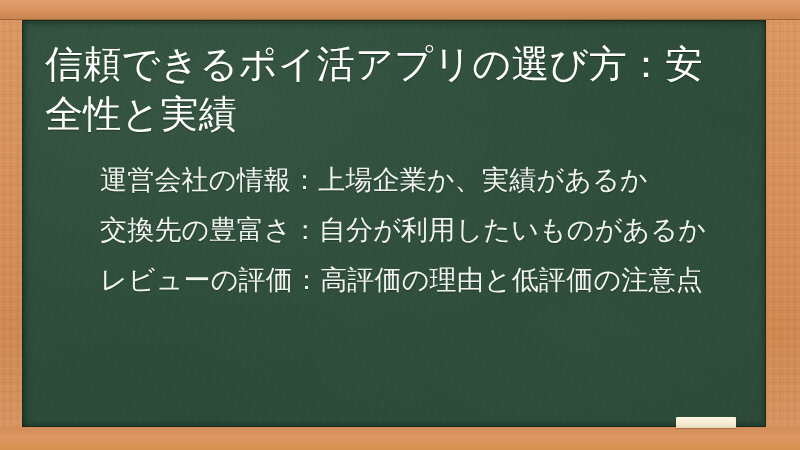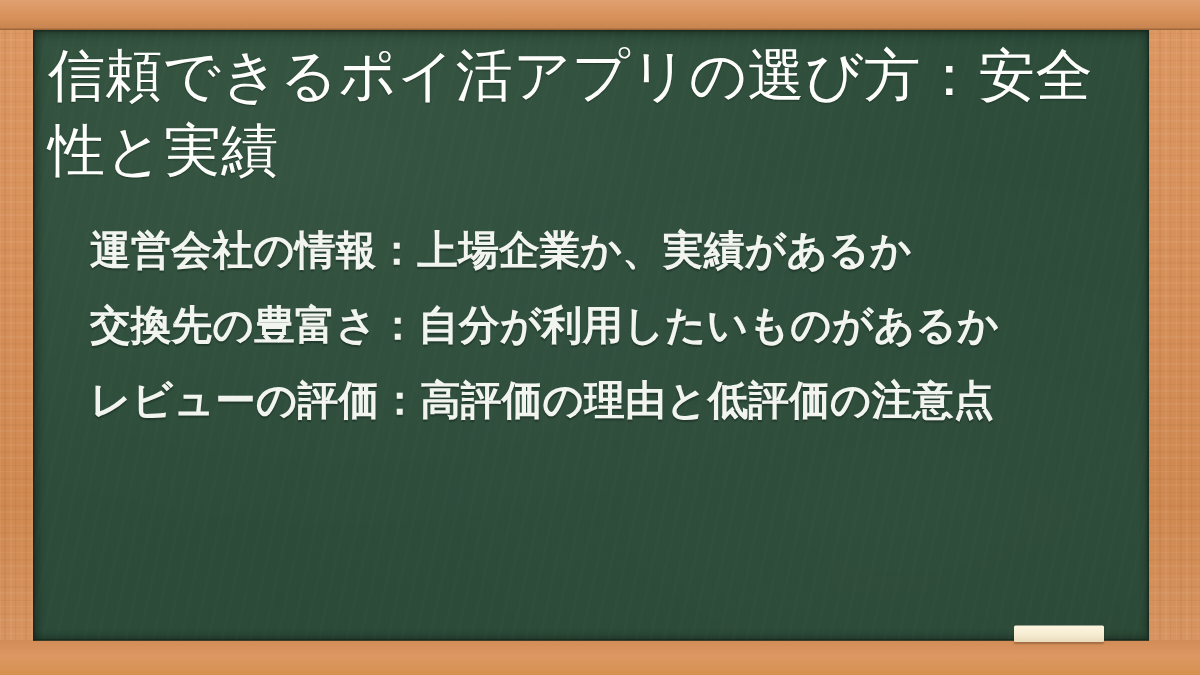--- a/index.html
+++ b/index.html
@@ -100,45 +100,46 @@
     position: absolute;
     left: 0;
     top: 0;
     width: 744px;
     height: 407px;
     box-sizing: border-box;
     padding: 6px 12px 0 10px;
   }
 
   .board-title {
-    margin: 0;
+    margin: 13px;
     padding: 0 0 0 0;
     color: #fdfdfb;
     font-size: 38px;
     line-height: 50px;
     font-weight: 400;
     letter-spacing: 0.2px;
     white-space: pre-line;
     text-shadow: 0 1px 1px rgba(10,24,16,0.45);
     max-width: 706px;
   }
 
   .board-list {
     list-style: none;
     margin: 16px 0 0 0;
     padding: 0 0 0 28px;
   }
   .board-list li {
     color: #f2f4f0;
     font-size: 27px;
     line-height: 50px;
-    font-weight: 700;
+    font-weight: 400;
     letter-spacing: 0.2px;
     white-space: nowrap;
     text-shadow: 0 1px 1px rgba(10,24,16,0.40);
+    margin-left: 40px;
   }
 
   
   .chalk {
     position: absolute;
     left: 676px;
     top: 417px;
     width: 60px;
     height: 11px;
     border-radius: 1px;

